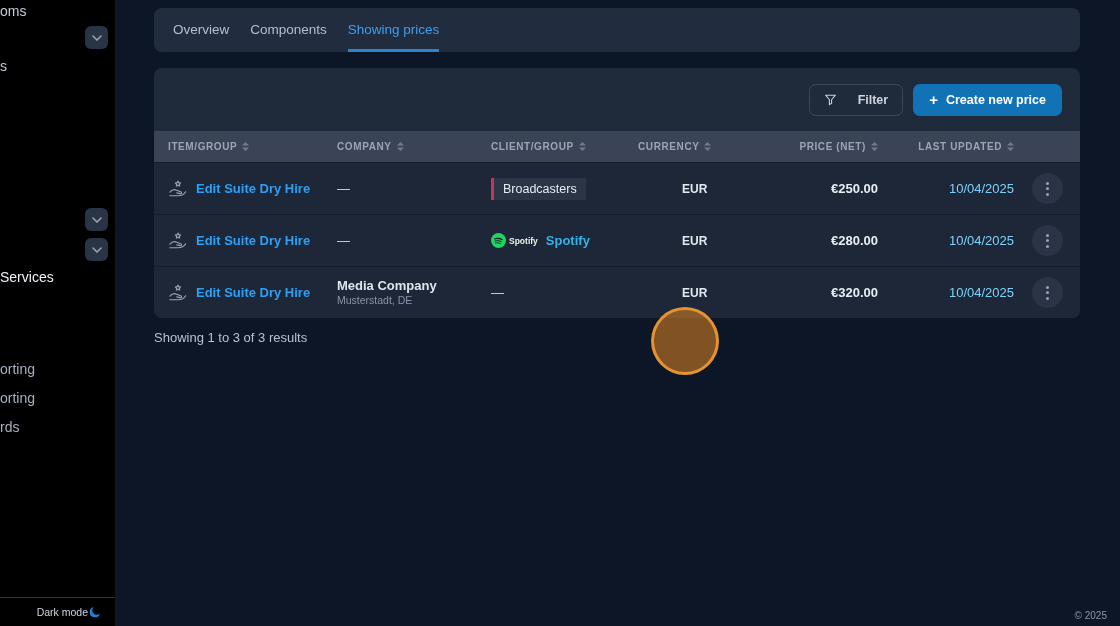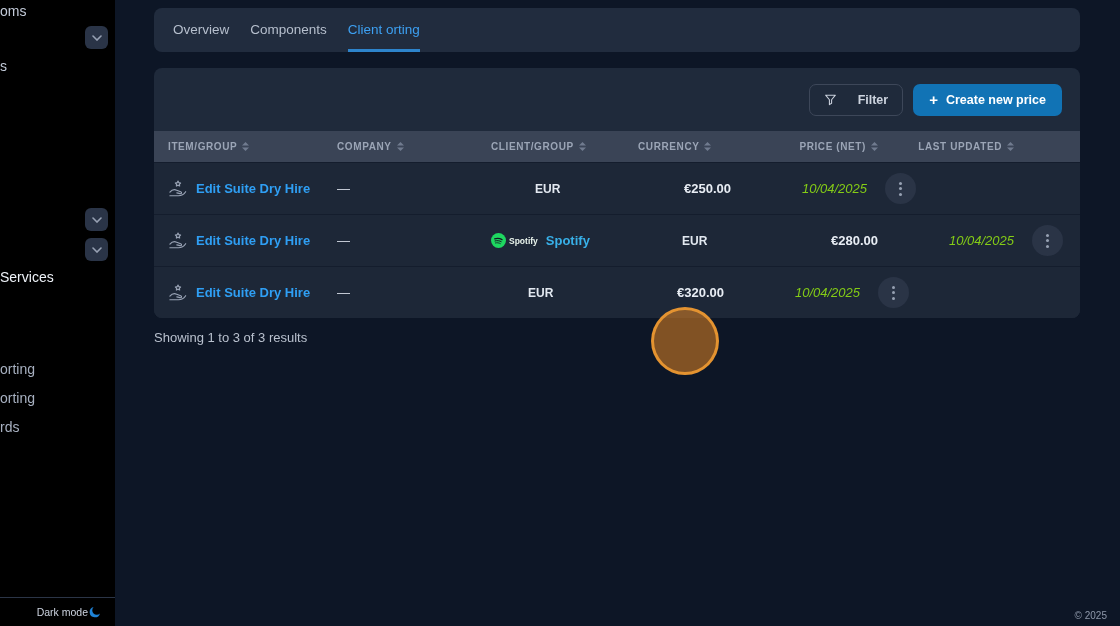--- a/index.html
+++ b/index.html
@@ -93,21 +93,21 @@
   .client-badge {
     background:#2b3547; border-left:3px solid #bf3a50;
     padding:4px 9px; font-size:12.5px; color:#e6ebf2;
   }
   .spotify-wrap { display:flex; align-items:center; gap:8px; }
   .spotify-logo { display:flex; align-items:center; gap:3px; }
   .spotify-word { font-size:8.5px; font-weight:700; color:#e9f4ec; }
   .client-link { color:#38b0e8; font-size:13px; font-weight:600; text-decoration:none; cursor:pointer; }
   .cur { font-size:12px; font-weight:700; color:#e2e8f0;margin-left:44px; }
   .price { font-size:13px; font-weight:600; color:#e8edf4; }
-  .date { font-size:13px; color:#84cc16;font-style:italic; }
+  .date { font-size:13px; color:#7dd3fc; }
   .dots-btn {
     width:31px; height:31px; border-radius:50%; background:#2a3446; border:none;
     display:flex; flex-direction:column; align-items:center; justify-content:center;
     gap:2.5px; cursor:pointer;
   }
   .dots-btn span { width:3px; height:3px; border-radius:50%; background:#97a1b2; }
   
   .summary {
     position:absolute; left:154px; top:330px; font-size:13px; color:#b9c1ce;
   }
@@ -151,21 +151,21 @@
     <span class="dark-mode-label">Dark mode</span>
     <svg width="14" height="14" viewBox="0 0 24 24">
         <path d="M20.5 14.5A9 9 0 1 1 9.6 3.4a7.5 7.5 0 0 0 10.9 11.1z" fill="#1e82d6"></path>
       </svg>
   </div>
 </aside>
 
 <nav class="tabbar">
   <div class="tab">Overview</div>
   <div class="tab">Components</div>
-  <div class="tab active">Client orting</div>
+  <div class="tab active">Showing prices</div>
 </nav>
 
 <section class="card">
 
   <div class="toolbar">
     <button class="btn-filter">
       <svg width="13" height="13" viewBox="0 0 24 24">
           <path d="M3 4h18l-7 8.5V19l-4 2.5v-9z" fill="none" stroke="#c8cfdb" stroke-width="2" stroke-linejoin="round"></path>
         </svg>
       <span>Filter</span>
@@ -241,20 +241,23 @@
           <path d="M11 1.2l.9 1.8 2 .3-1.4 1.4.3 2-1.8-.9-1.8.9.3-2L8.1 3.3l2-.3z"></path>
           <path d="M2 13.5c2.5-3 5-3.2 7.5-2.2l4.5 1.7c1.6.6 1 2.6-.7 2.2l-3.6-.9"></path>
           <path d="M2 17.5h9.5c3.5 0 6-1.5 8-4.5"></path>
         </svg>
         <span>Edit Suite Dry Hire</span>
       </a>
     </div>
     <div class="c2">
         <span class="dash">—</span>
       </div>
+    <div class="c3">
+        <span class="client-badge">Broadcasters</span>
+      </div>
     <div class="c4">
         <span class="cur">EUR</span>
       </div>
     <div class="c5">
         <span class="price">€250.00</span>
       </div>
     <div class="c6">
         <span class="date">10/04/2025</span>
       </div>
     <div class="c7">
@@ -316,20 +319,26 @@
     <div class="c1">
       <a class="item-link">
         <svg width="20" height="18" viewBox="0 0 22 20" fill="none" stroke="#98a2b4" stroke-width="1.3" stroke-linecap="round" stroke-linejoin="round">
           <path d="M11 1.2l.9 1.8 2 .3-1.4 1.4.3 2-1.8-.9-1.8.9.3-2L8.1 3.3l2-.3z"></path>
           <path d="M2 13.5c2.5-3 5-3.2 7.5-2.2l4.5 1.7c1.6.6 1 2.6-.7 2.2l-3.6-.9"></path>
           <path d="M2 17.5h9.5c3.5 0 6-1.5 8-4.5"></path>
         </svg>
         <span>Edit Suite Dry Hire</span>
       </a>
     </div>
+    <div class="c2">
+      <span class="company-block">
+        <span class="company-name">Media Company</span>
+        <span class="company-sub">Musterstadt, DE</span>
+      </span>
+    </div>
     <div class="c3">
         <span class="dash">—</span>
       </div>
     <div class="c4">
         <span class="cur">EUR</span>
       </div>
     <div class="c5">
         <span class="price">€320.00</span>
       </div>
     <div class="c6">

